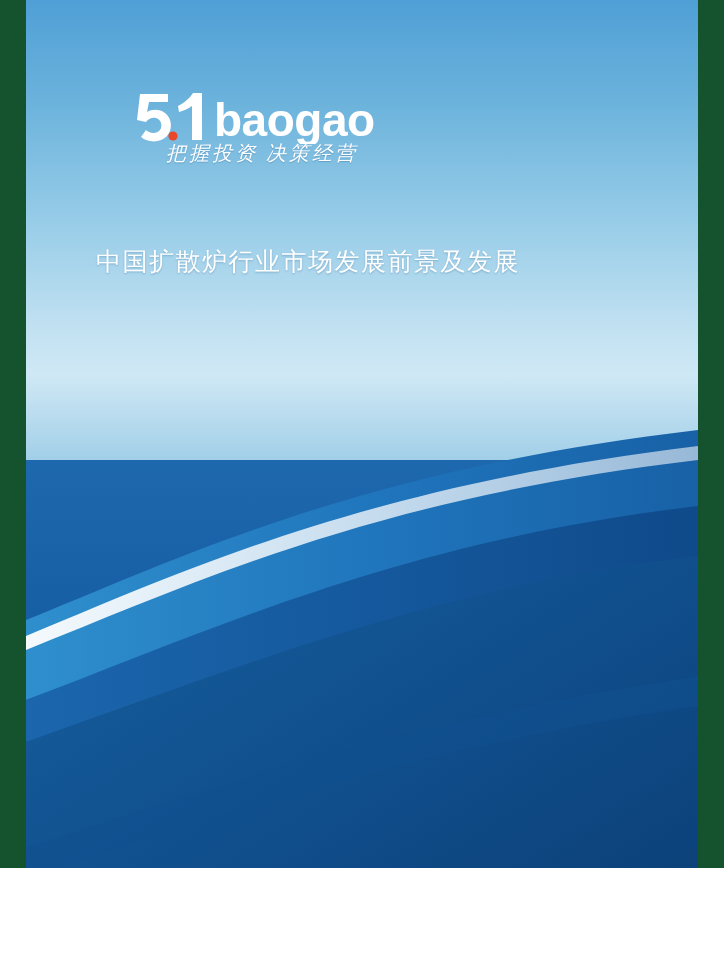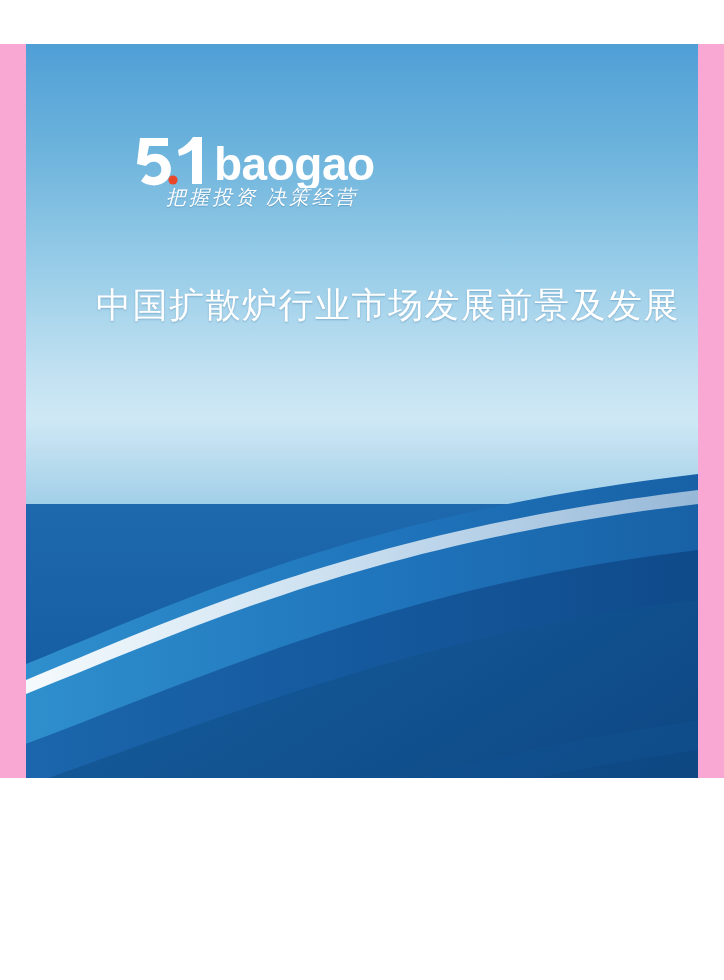--- a/index.html
+++ b/index.html
@@ -9,24 +9,23 @@
   }
   body {
     width: 724px;
     height: 980px;
     font-family: "Liberation Sans", sans-serif;
     overflow: hidden;
   }
   .cover {
     position: relative;
     width: 724px;
-    height: 734px;
+    height: 868px;
     overflow: hidden;
-    background: #f9a8d4;
-    margin-top: 44px;
+    background: #14532d;
   }
   
   .page-bg {
     position: absolute;
     left: 26px;
     top: 0px;
     width: 672px;
     height: 980px;
     overflow: hidden;
     background: linear-gradient(180deg, #4d9ed4 0%, #72b7de 22%, #a8d4ea 46%, #7cbce0 60%, #2b7fc0 74%, #1d5fa4 100%);
@@ -99,21 +98,21 @@
     text-shadow: 0 1px 1px rgba(10,60,110,0.25);
   }
   .title-block {
     position: absolute;
     left: 70px;
     top: 236px;
     width: 590px;
   }
   .title-line {
     font-family: "Liberation Serif", serif;
-    font-size: 35px;
+    font-size: 25px;
     line-height: 52px;
     color: #ffffff;
     letter-spacing: 1.5px;
     font-weight: 400;
     white-space: nowrap;
     text-shadow: 0 1px 2px rgba(15,70,120,0.28);
   }
 </style>
 </head>
 <body>

